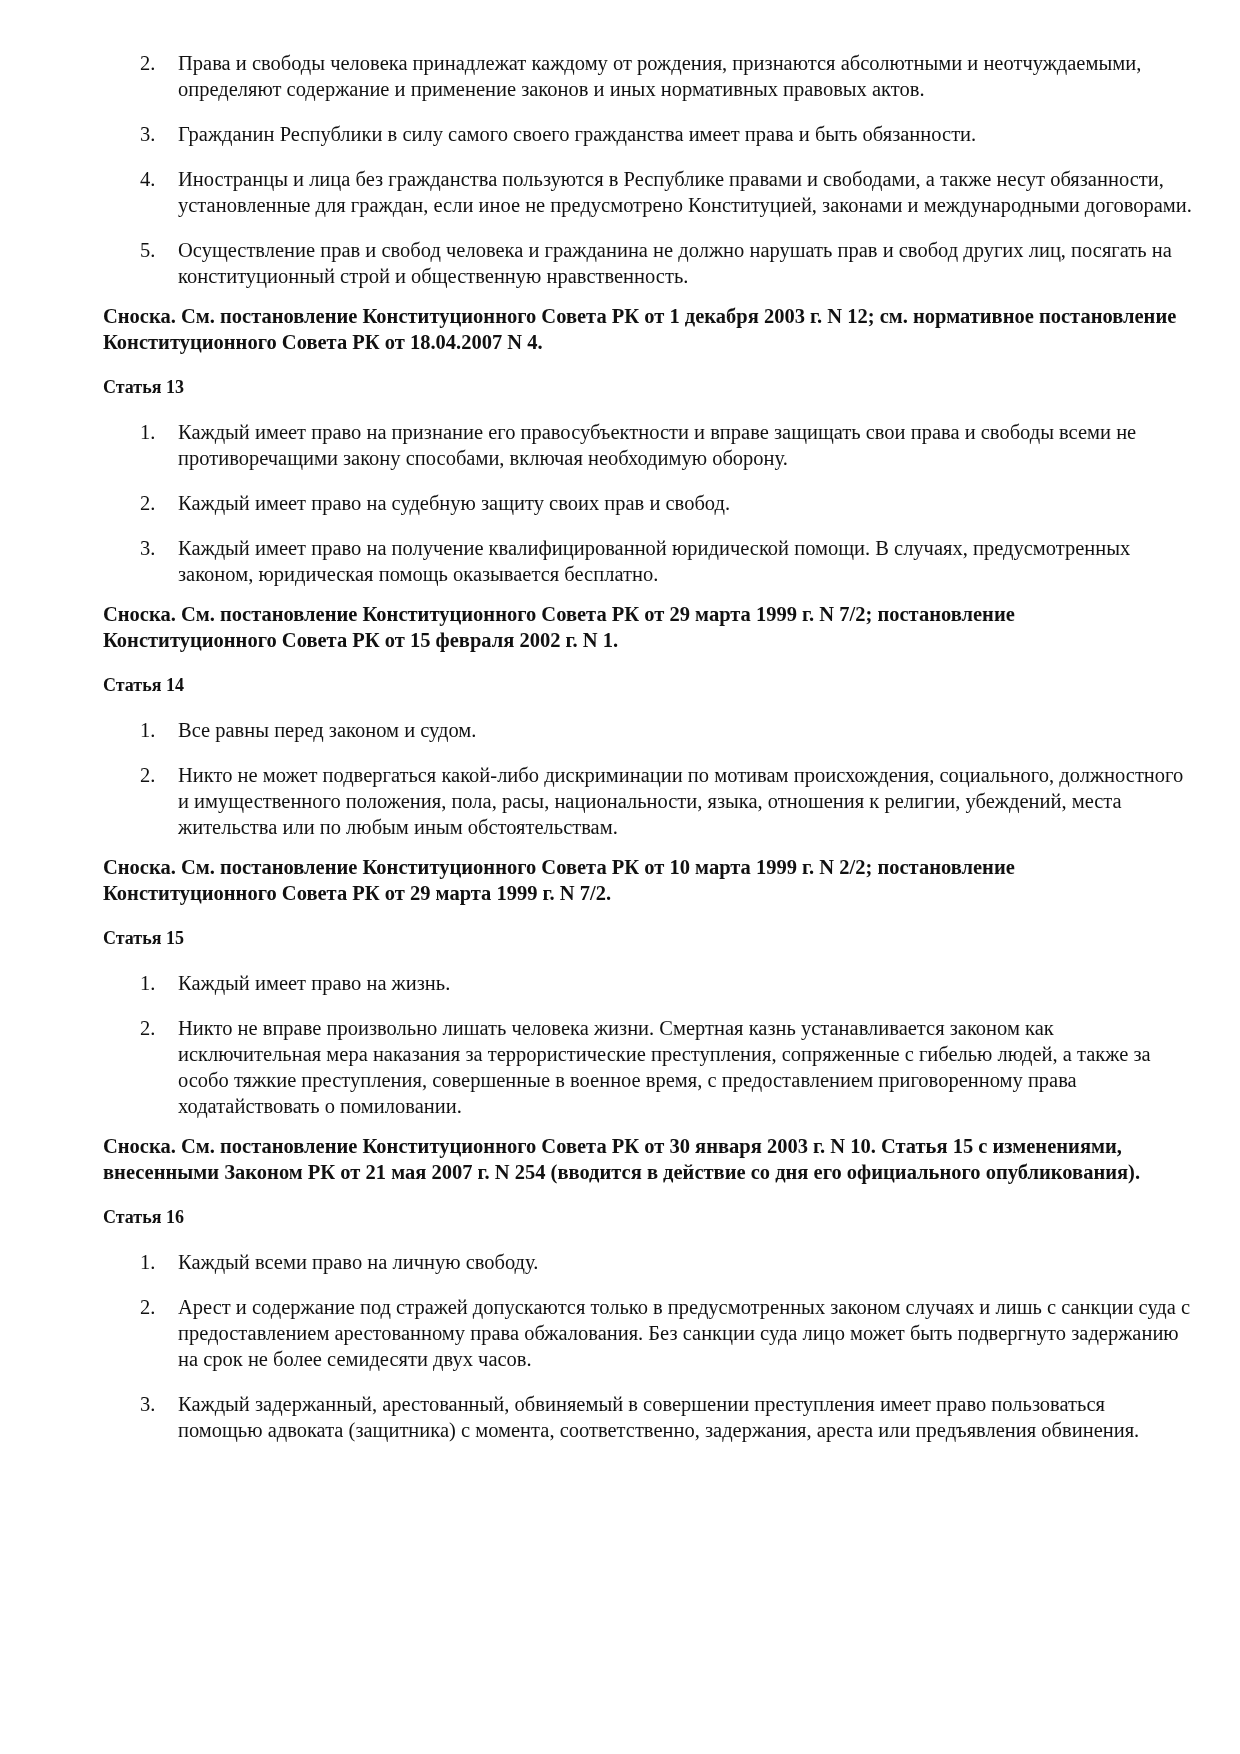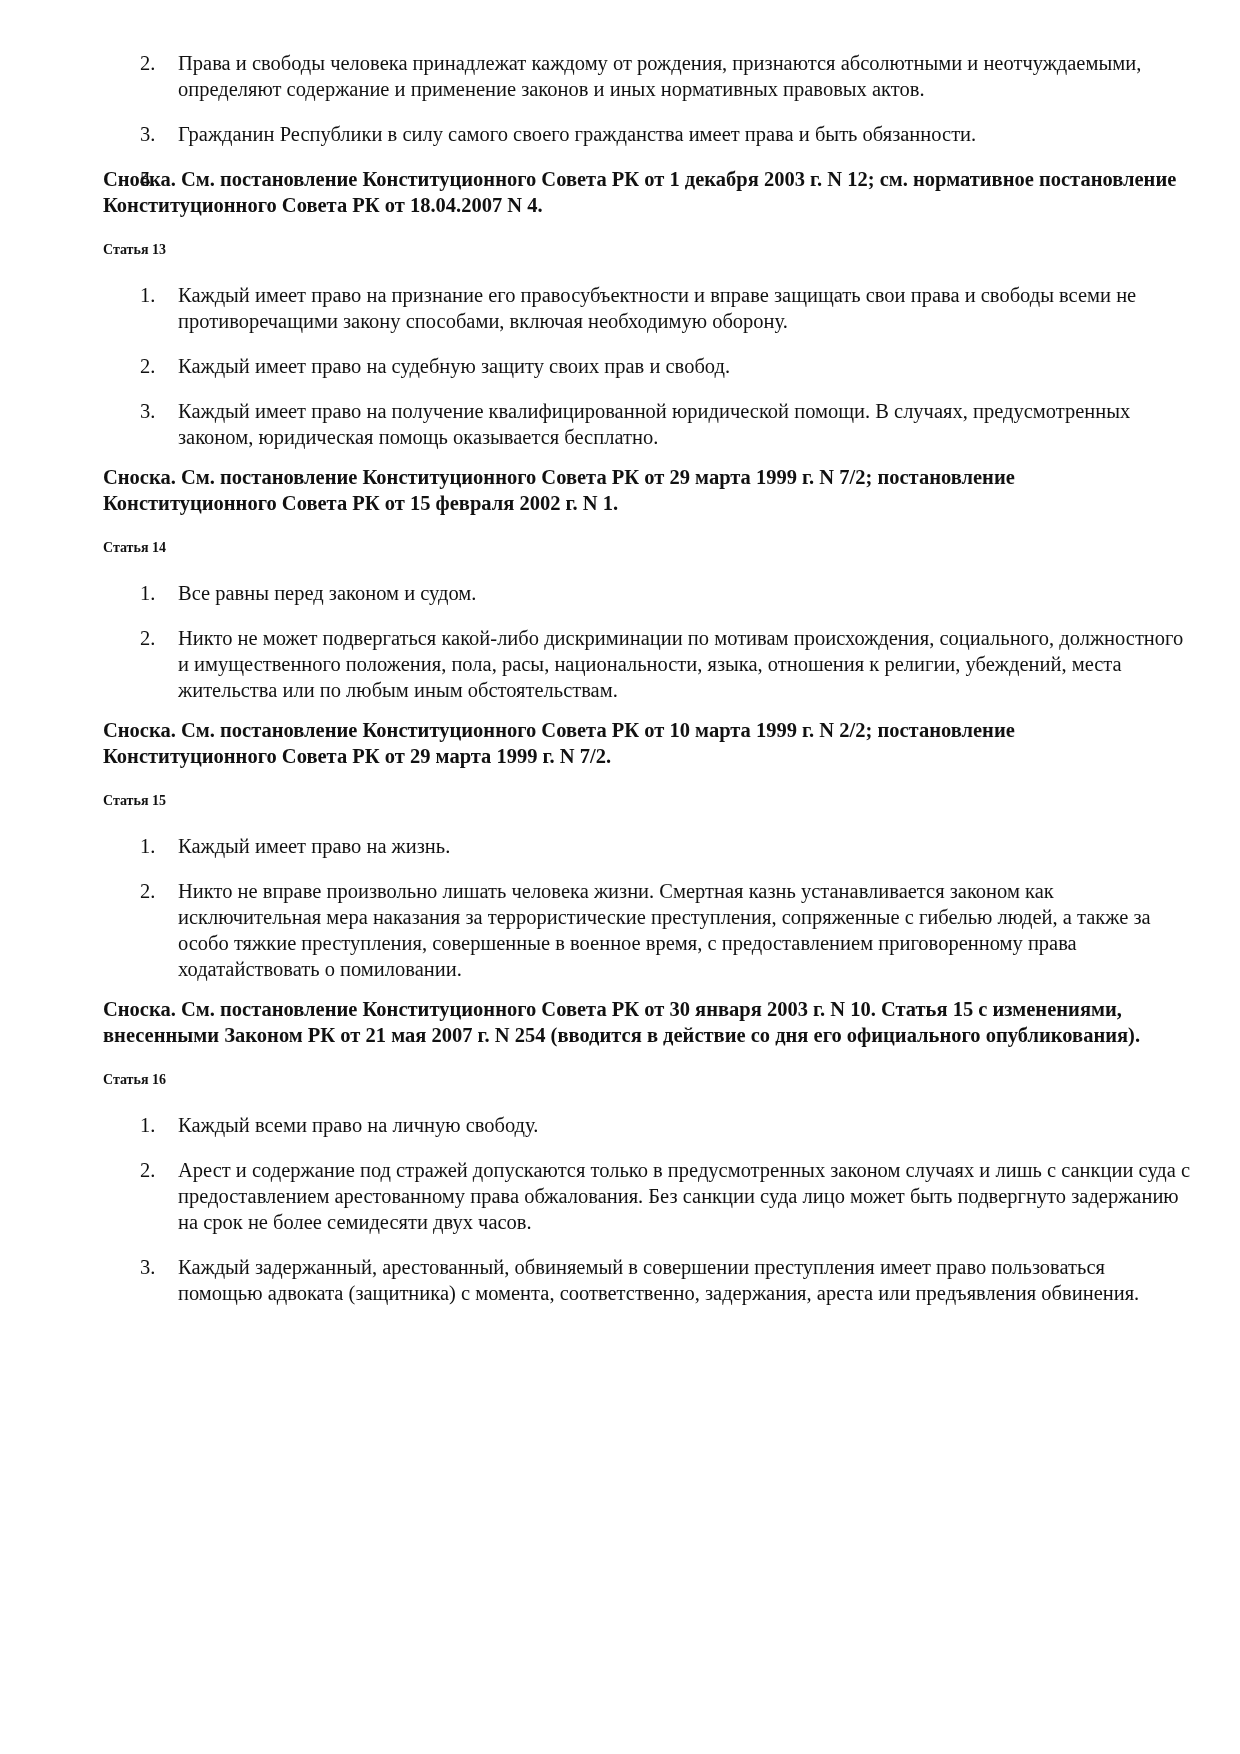--- a/index.html
+++ b/index.html
@@ -34,34 +34,34 @@
     top: 0;
   }
   .note {
     font-size: 20.5px;
     line-height: 26px;
     margin: 0 0 19px 0;
     font-weight: bold;
   }
   .heading {
     font-weight: bold;
-    font-size: 14px;
+    font-size: 18px;
     line-height: 26px;
     margin: 0 0 19px 0;
     font-family: Liberation Serif, serif;
   }
 </style>
 </head>
 <body>
 
 <div class="page">
   <div class="item"><span class="num">2.</span><span>Права и свободы человека принадлежат каждому от рождения, признаются абсолютными и неотчуждаемыми, определяют содержание и применение законов и иных нормативных правовых актов.</span></div>
   <div class="item"><span class="num">3.</span><span>Гражданин Республики в силу самого своего гражданства имеет права и быть обязанности.</span></div>
-  <div class="item"><span class="num">4.</span></div>
-  <div class="item" style="margin-bottom:14px"><span class="num">5.</span></div>
+  <div class="item"><span class="num">4.</span><span>Иностранцы и лица без гражданства пользуются в Республике правами и свободами, а также несут обязанности, установленные для граждан, если иное не предусмотрено Конституцией, законами и международными договорами.</span></div>
+  <div class="item" style="margin-bottom:14px"><span class="num">5.</span><span>Осуществление прав и свобод человека и гражданина не должно нарушать прав и свобод других лиц, посягать на конституционный строй и общественную нравственность.</span></div>
   <p class="note">Сноска. См. постановление Конституционного Совета РК от 1 декабря 2003 г. N 12; см. нормативное постановление Конституционного Совета РК от 18.04.2007 N 4.</p>
   <p class="heading">Статья 13</p>
 
   <div class="item"><span class="num">1.</span><span>Каждый имеет право на признание его правосубъектности и вправе защищать свои права и свободы всеми не противоречащими закону способами, включая необходимую оборону.</span></div>
   <div class="item"><span class="num">2.</span><span>Каждый имеет право на судебную защиту своих прав и свобод.</span></div>
   <div class="item" style="margin-bottom:14px"><span class="num">3.</span><span>Каждый имеет право на получение квалифицированной юридической помощи. В случаях, предусмотренных законом, юридическая помощь оказывается бесплатно.</span></div>
   <p class="note">Сноска. См. постановление Конституционного Совета РК от 29 марта 1999 г. N 7/2; постановление Конституционного Совета РК от 15 февраля 2002 г. N 1.</p>
   <p class="heading">Статья 14</p>
 
   <div class="item"><span class="num">1.</span><span>Все равны перед законом и судом.</span></div>

